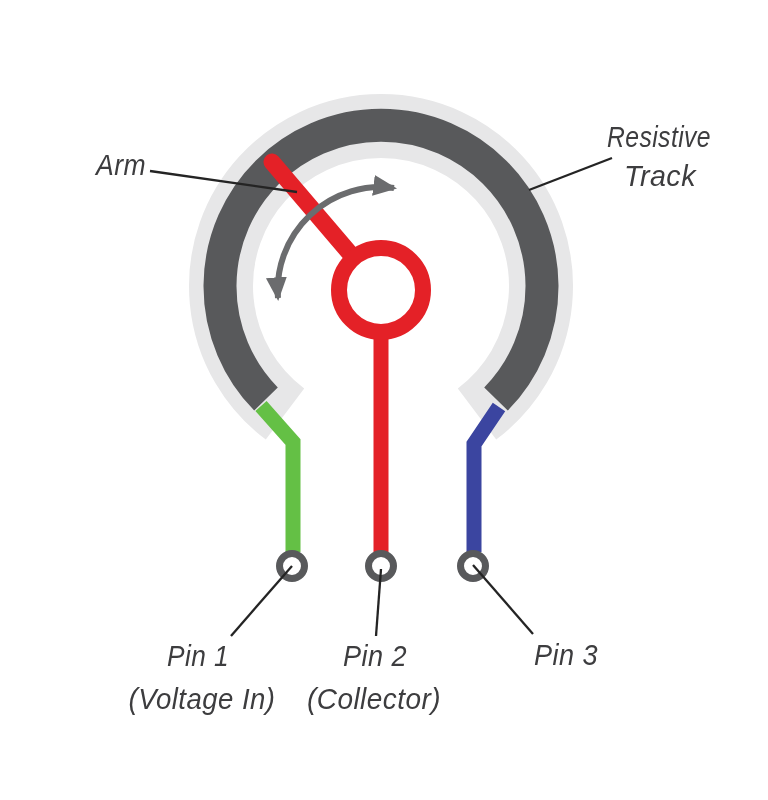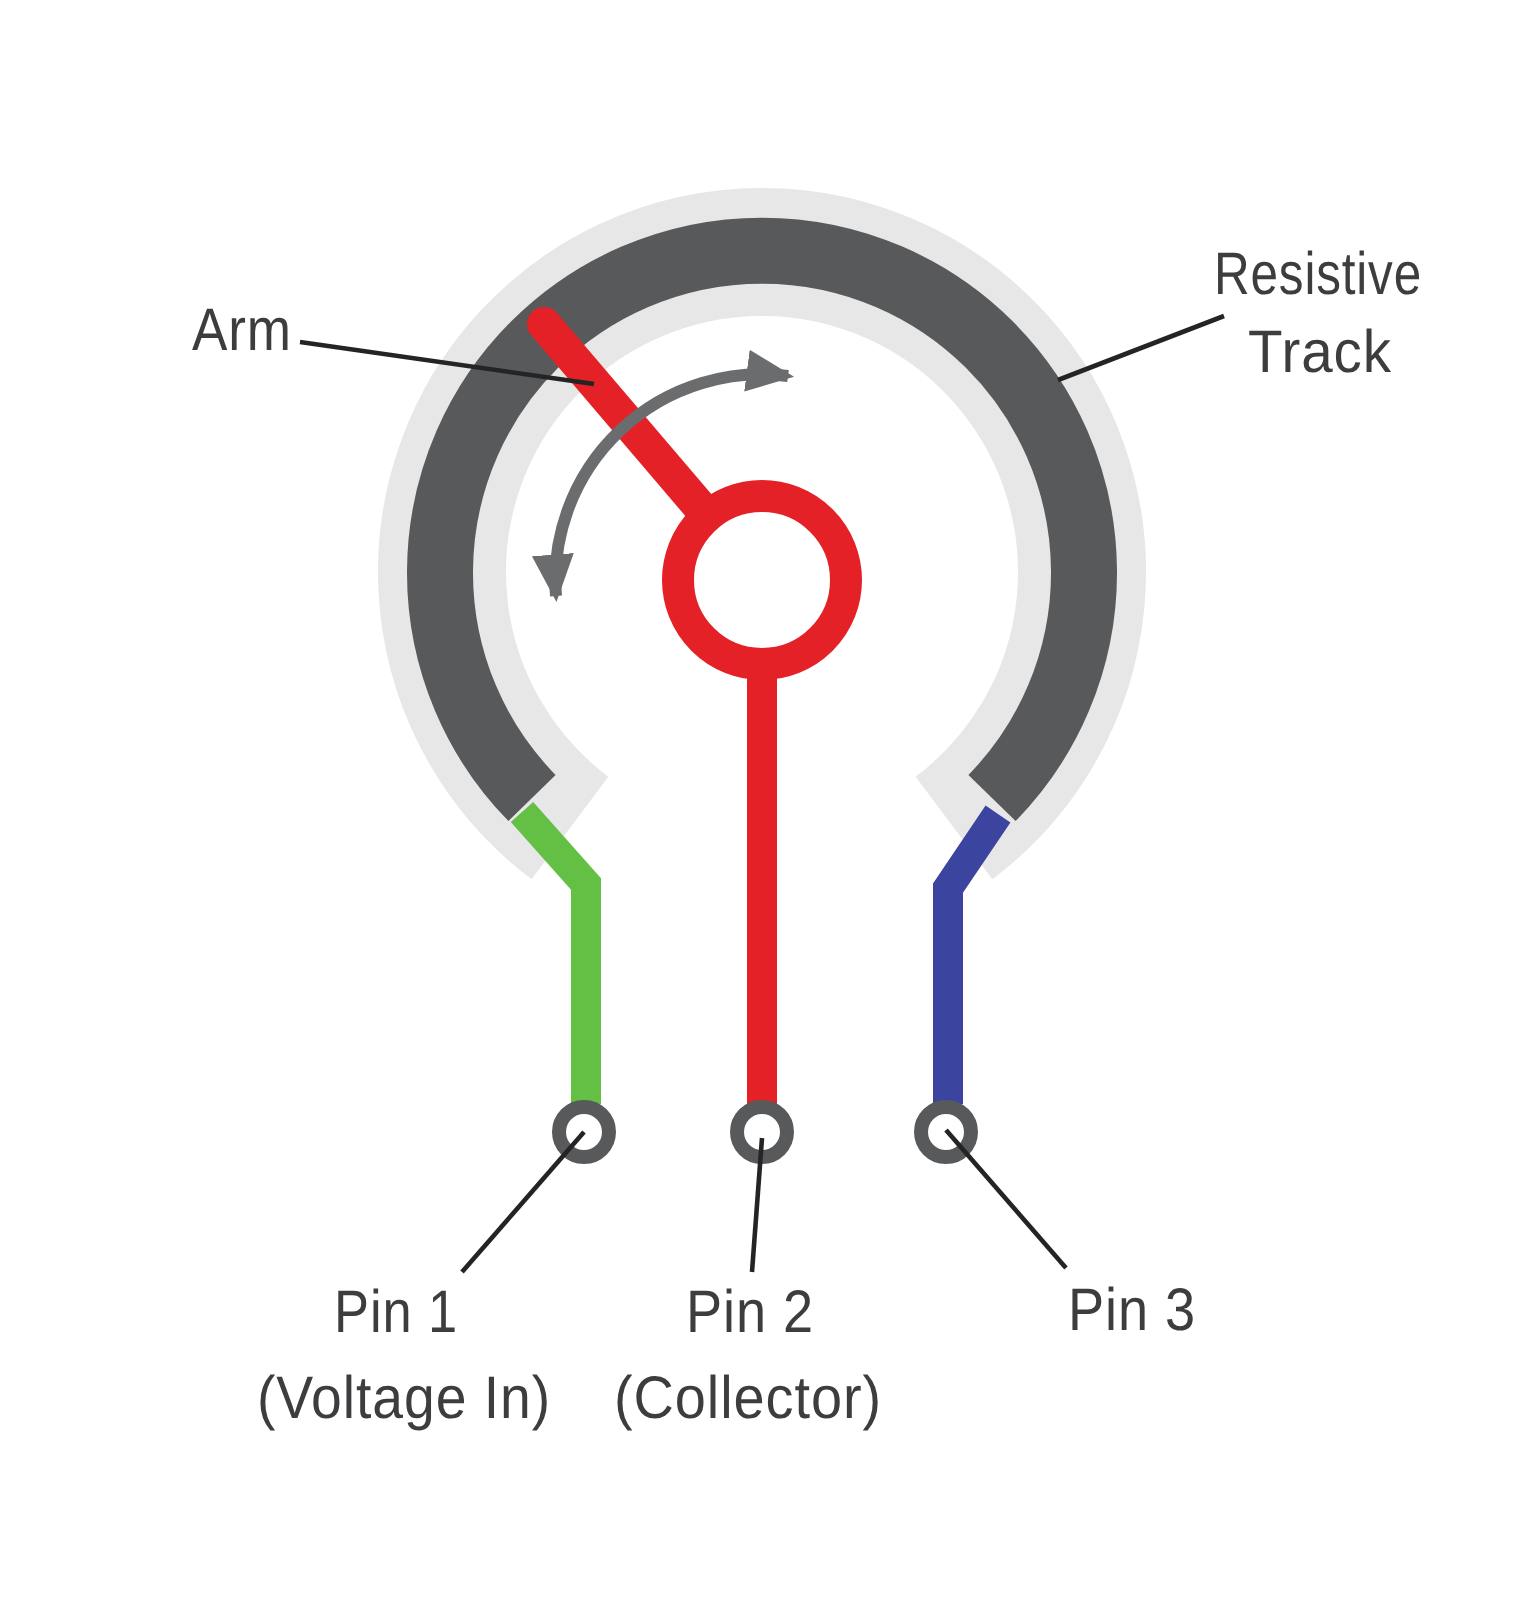--- a/index.html
+++ b/index.html
@@ -9,20 +9,21 @@
     width: 768px;
     height: 800px;
     overflow: hidden;
     font-family: "Liberation Sans", sans-serif;
   }
   .canvas {
     position: relative;
     width: 768px;
     height: 800px;
     background: #ffffff;
+    font-style: italic;
   }
   svg { display: block; }
   text.label {
     font-family: "Liberation Sans", sans-serif;
     font-size: 30px;
     font-weight: 300;
     fill: #3d3d3f;
     letter-spacing: 0.5px;
   }
 </style>

